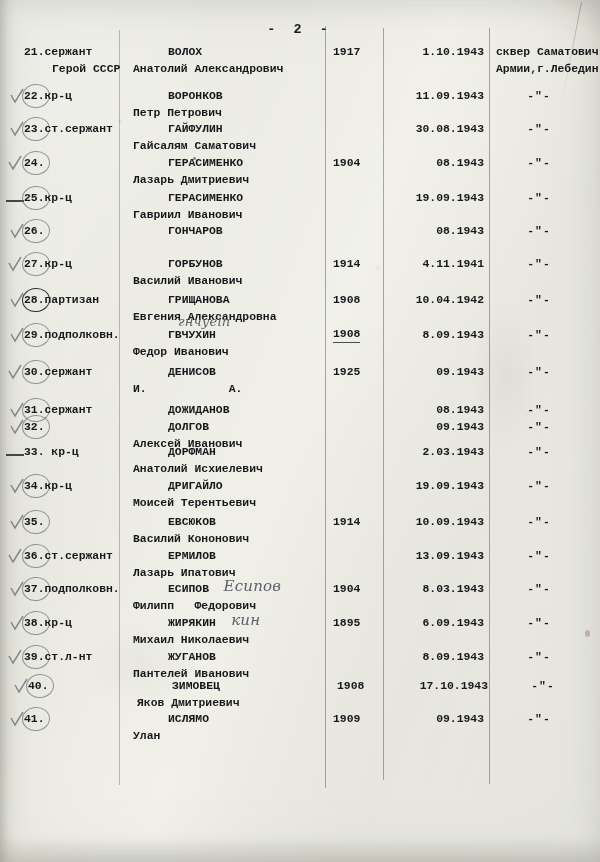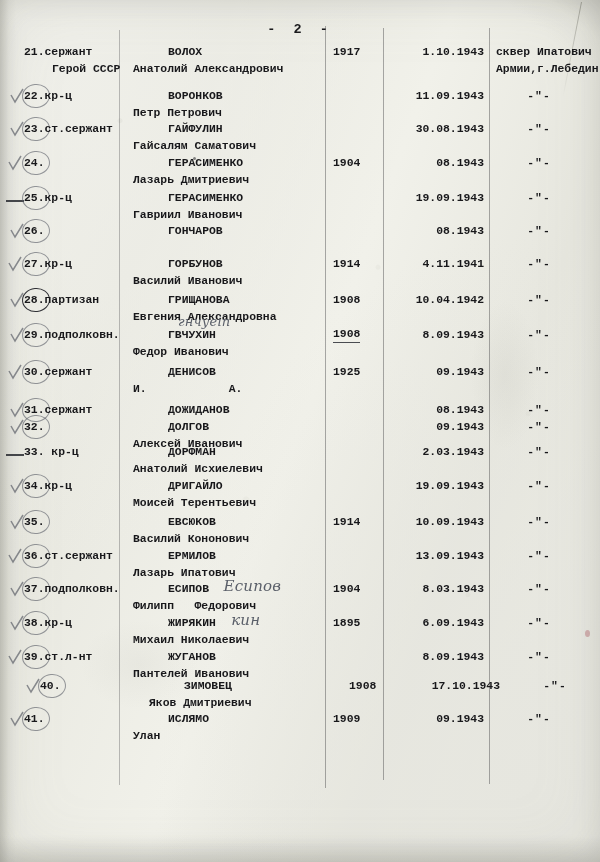--- a/index.html
+++ b/index.html
@@ -89,21 +89,21 @@
 
   <div class="vrule" style="left:119px;top:30px;height:755px;background:rgba(70,70,74,.34);"></div>
   <div class="vrule" style="left:325px;top:26px;height:762px;"></div>
   <div class="vrule" style="left:383px;top:28px;height:752px;"></div>
   <div class="vrule" style="left:489px;top:28px;height:756px;"></div>
 
   <div id="pagenum">-  2  -</div>
 
   <div id="rows">
       <div class="row" style="position: absolute; left: 0px; top: 0px; width: 600px;">
-        <div class="line"><span class="cell c-num">21.сержант</span><span class="cell c-name">ВОЛОХ</span><span class="cell c-year">1917</span><span class="cell c-date">1.10.1943</span><span class="cell c-place">сквер Ипатович</span></div>
+        <div class="line"><span class="cell c-num">21.сержант</span><span class="cell c-name">ВОЛОХ</span><span class="cell c-year">1917</span><span class="cell c-date">1.10.1943</span><span class="cell c-place">сквер Саматович</span></div>
         <div class="line"><span class="cell hero">Герой СССР</span><span class="cell c-fname">Анатолий Александрович</span><span class="cell c-place2">Армии,г.Лебедин</span></div>
       </div>
       <div class="row" style="position: absolute; left: 0px; top: 44px; width: 600px;">
         <div class="tick" style="left: 10px; top: 1px;">
           <svg width="14" height="16" viewBox="0 0 14 16">
             <path d="M1 6 L5 13 L13 0" fill="none" stroke="rgba(80,84,94,.8)" stroke-width="1.5"></path>
           </svg>
         </div>
         <div class="circ" style="left: 22px; top: -4px;"></div>
         <div class="line"><span class="cell c-num">22.кр-ц</span><span class="cell c-name">ВОРОНКОВ</span><span class="cell c-date">11.09.1943</span><span class="cell ditto">-"-</span></div>
@@ -261,21 +261,21 @@
       <div class="row" style="position: absolute; left: 0px; top: 605px; width: 588px;">
         <div class="tick" style="left: 8px; top: 1px;">
           <svg width="14" height="16" viewBox="0 0 14 16">
             <path d="M1 6 L5 13 L13 0" fill="none" stroke="rgba(80,84,94,.8)" stroke-width="1.5"></path>
           </svg>
         </div>
         <div class="circ" style="left: 22px; top: -4px;"></div>
         <div class="line"><span class="cell c-num">39.ст.л-нт</span><span class="cell c-name">ЖУГАНОВ</span><span class="cell c-date">8.09.1943</span><span class="cell ditto">-"-</span></div>
         <div class="line"><span class="cell c-fname">Пантелей Иванович</span></div>
       </div>
-      <div class="row" style="position: absolute; left: 16px; top: 634px; width: 524px;">
+      <div class="row" style="position: absolute; left: 4px; top: 634px; width: 524px;">
         <div class="tick" style="left: 10px; top: 1px;">
           <svg width="14" height="16" viewBox="0 0 14 16">
             <path d="M1 6 L5 13 L13 0" fill="none" stroke="rgba(80,84,94,.8)" stroke-width="1.5"></path>
           </svg>
         </div>
         <div class="circ" style="left: 22px; top: -4px;"></div>
         <div class="line"><span class="cell c-num">40.</span><span class="cell c-name">ЗИМОВЕЦ</span><span class="cell c-year">1908</span><span class="cell c-date">17.10.1943</span><span class="cell ditto">-"-</span></div>
         <div class="line"><span class="cell c-fname">Яков Дмитриевич</span></div>
       </div>
       <div class="row" style="position: absolute; left: 0px; top: 667px; width: 600px;">

